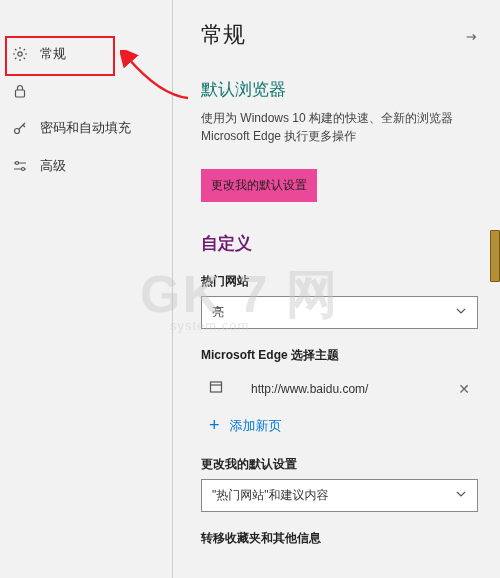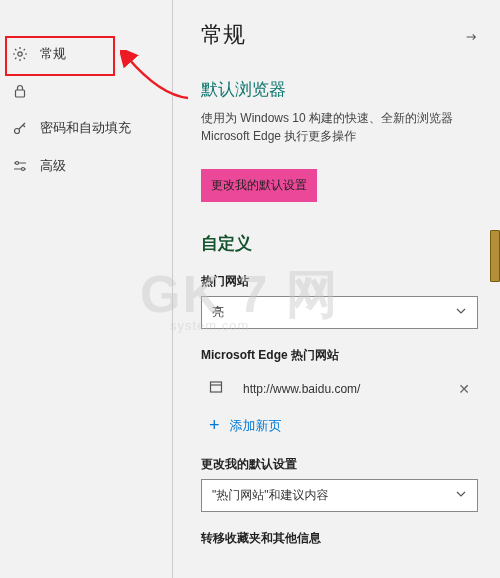--- a/index.html
+++ b/index.html
@@ -112,21 +112,21 @@
       display: flex;
       justify-content: space-between;
       align-items: center;
       margin-bottom: 18px;
       cursor: pointer;
     }
     .url-row {
       display: flex;
       align-items: center;
       padding: 10px 8px;
-      gap: 20px;
+      gap: 28px;
     }
     .url-row .url-icon { color: #555; }
     .url-row .url-text { flex: 1; color: #333; font-size: 12px; }
     .url-row .close { color: #666; cursor: pointer; font-size: 14px; }
     .add-row {
       display: flex;
       align-items: center;
       gap: 10px;
       color: #0078d4;
       font-size: 13px;
@@ -169,21 +169,21 @@
       left: 170px;
       top: 318px;
       font-size: 13px;
       color: rgba(200,200,200,0.45);
       pointer-events: none;
       z-index: 5;
       letter-spacing: 1px;
     }
     .custom-heading {
       font-size: 17px;
-      color: #14532d;
+      color: #701a75;
       margin-bottom: 18px;
     }
   </style>
 </head>
 <body>
 
 <div class="container">
   <div class="sidebar">
     <div class="sidebar-item">
       <span class="icon">
@@ -242,21 +242,21 @@
     <div class="field-label">热门网站</div>
     <div class="select">
       <span>亮</span>
       <span>
         <svg width="12" height="12" viewBox="0 0 12 12" fill="none" stroke="#555" stroke-width="1.2">
             <path d="M2 4l4 4 4-4"></path>
           </svg>
       </span>
     </div>
 
-    <div class="field-label">Microsoft Edge 热门网站</div>
+    <div class="field-label">Microsoft Edge 选择主题</div>
 
     <div class="url-row">
       <span class="url-icon">
         <svg width="14" height="14" viewBox="0 0 14 14" fill="none" stroke="#555" stroke-width="1.2">
             <rect x="1.5" y="2" width="11" height="10"></rect>
             <path d="M1.5 5h11"></path>
           </svg>
       </span>
       <span class="url-text">http://www.baidu.com/</span>
       <span class="close">✕</span>

